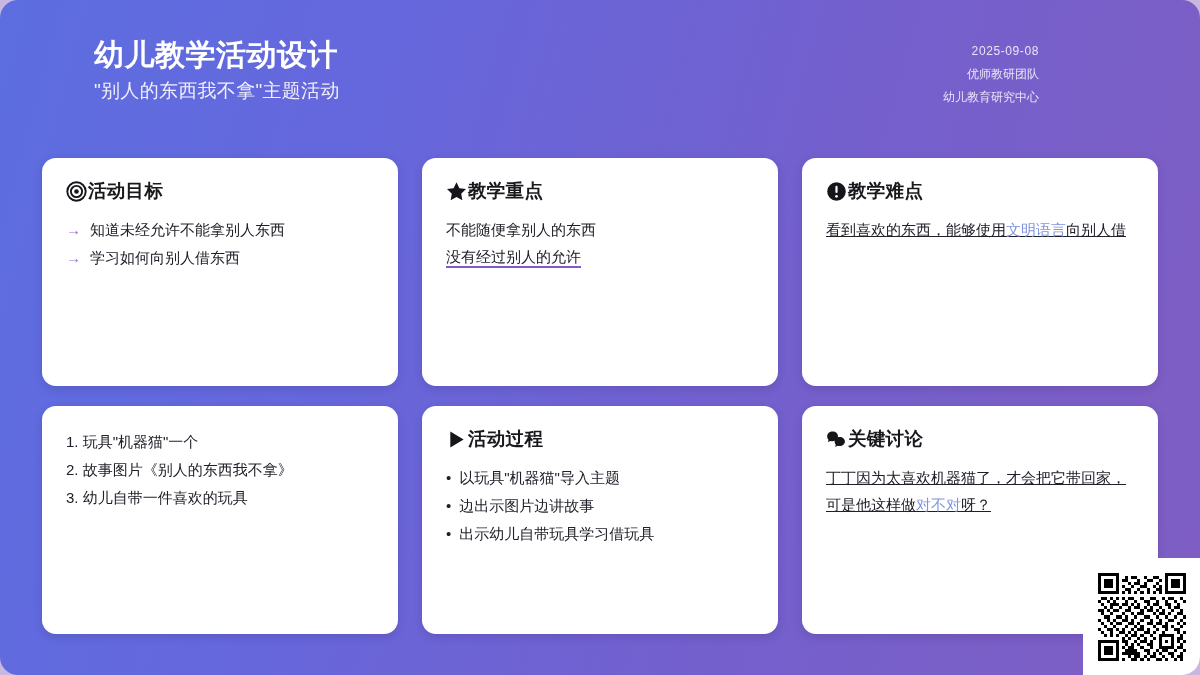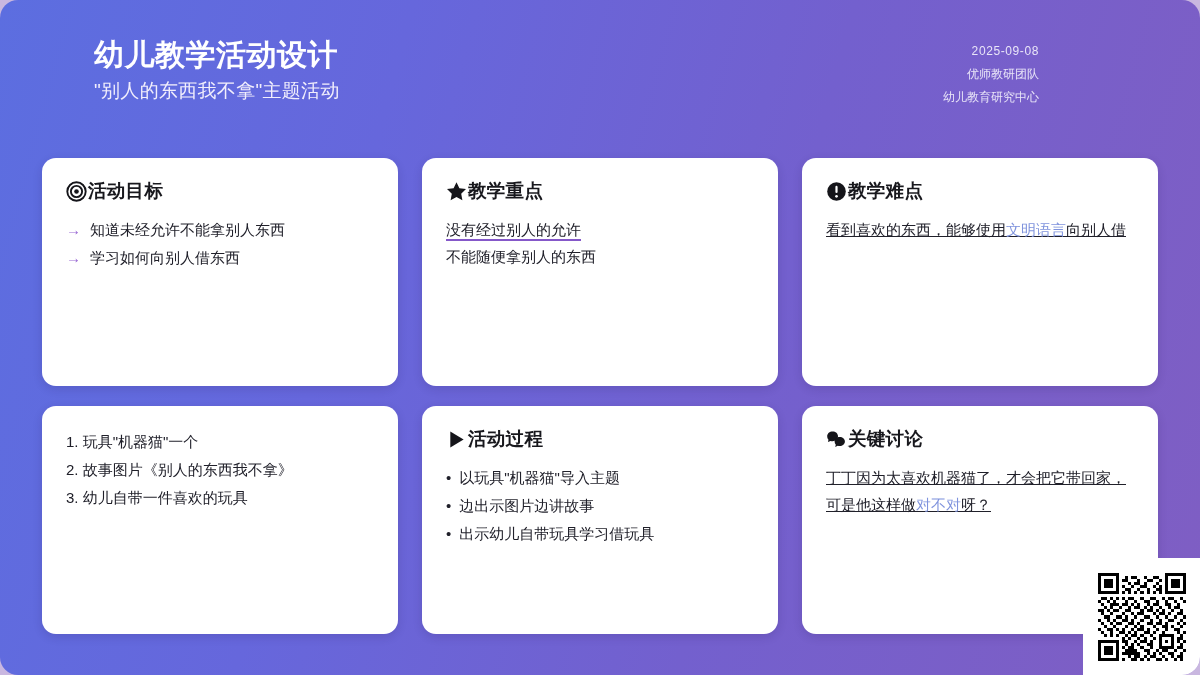--- a/index.html
+++ b/index.html
@@ -227,24 +227,24 @@
     <div class="card">
       <div class="card-head">
         <span class="card-icon">
           <svg width="21" height="21" viewBox="0 0 21 21" aria-hidden="true">
             <path d="M10.5 1.2 L13.4 7.2 L20 8.1 L15.2 12.7 L16.4 19.2 L10.5 16 L4.6 19.2 L5.8 12.7 L1 8.1 L7.6 7.2 Z" fill="#15151a"></path>
           </svg>
         </span>
         <span class="card-title">教学重点</span>
       </div>
       <div class="card-body">
+        <div class="plain-line">不能随便拿别人的东西</div>
         <div class="plain-line">
           <span class="underlined">没有经过别人的允许</span>
         </div>
-        <div class="plain-line">不能随便拿别人的东西</div>
       </div>
     </div>
 
     <div class="card">
       <div class="card-head">
         <span class="card-icon">
           <svg width="21" height="21" viewBox="0 0 21 21" aria-hidden="true">
             <circle cx="10.5" cy="10.5" r="9.3" fill="#15151a"></circle>
             <rect x="9.4" y="4.8" width="2.2" height="7.2" rx="1.1" fill="#ffffff"></rect>
             <circle cx="10.5" cy="15.3" r="1.35" fill="#ffffff"></circle>

